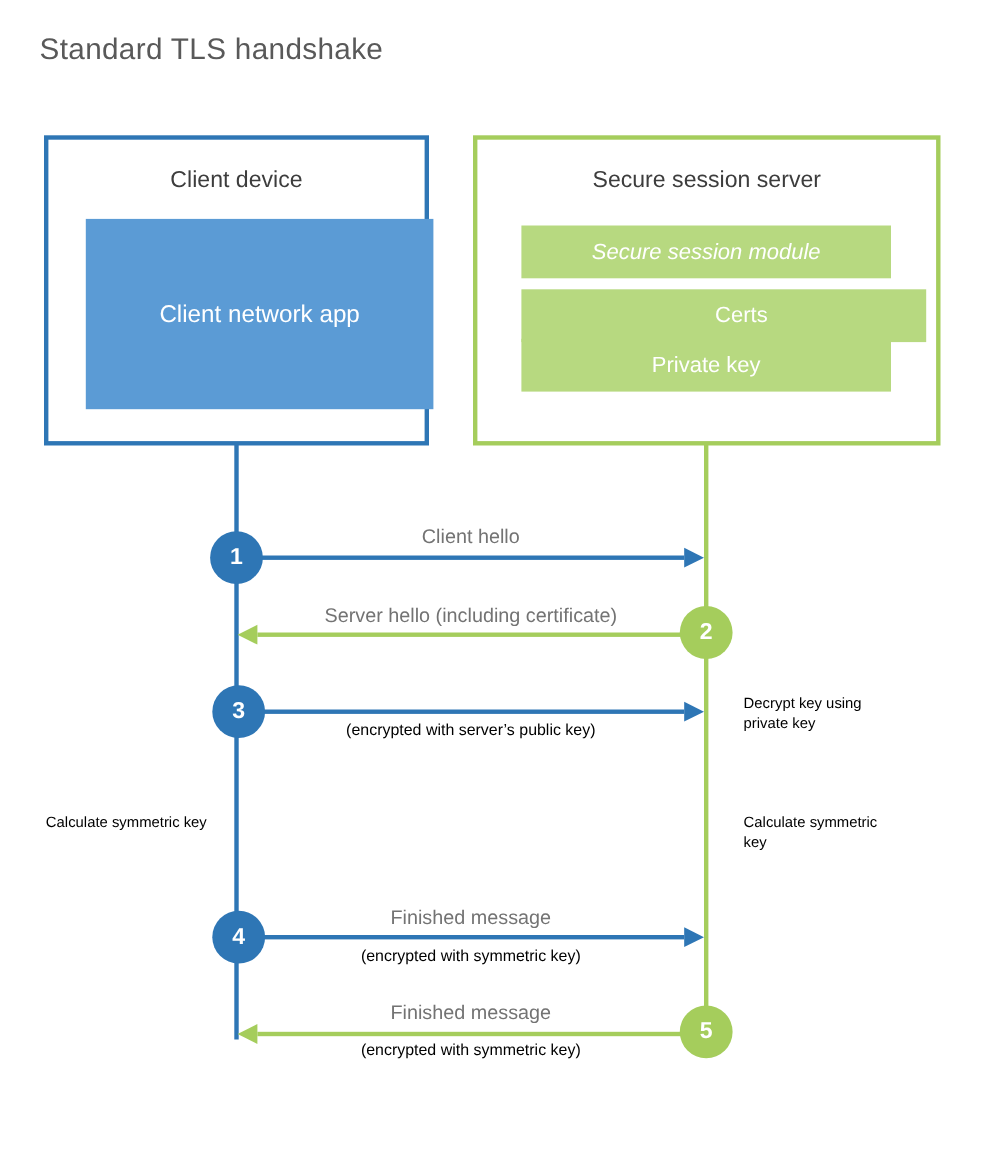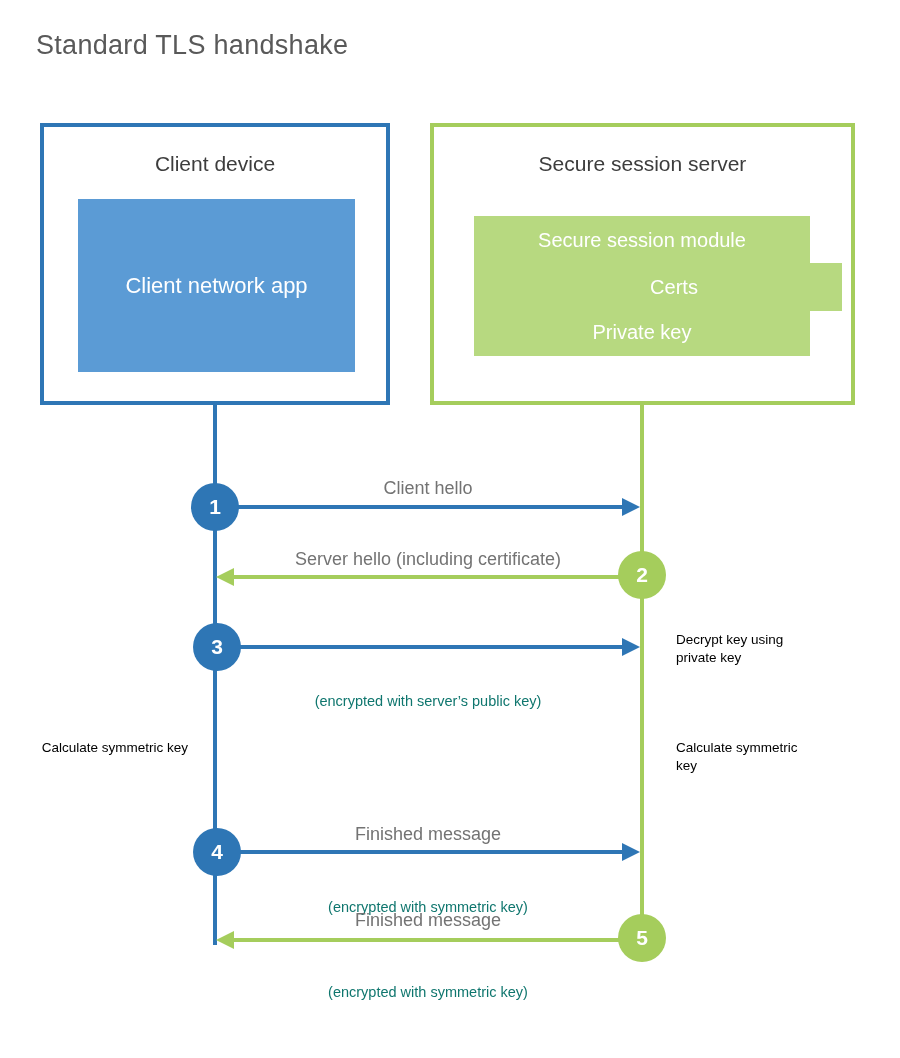--- a/index.html
+++ b/index.html
@@ -32,21 +32,21 @@
   .box-header {
     margin-top: 25px;
     text-align: center;
     font-size: 21px;
     font-weight: normal;
     color: #3d3d3d;
   }
   .client-app {
     position: absolute;
     left: 78px; top: 199px;
-    width: 277px; height: 173px;
+    width: 316px; height: 173px;
     background: #5b9bd5;
     display: flex; align-items: center; justify-content: center;
     color: #ffffff; font-size: 22px; line-height: 30px;
     text-align: center;
   }
   .client-app span { display: inline-block; width: 185px; }
   .server-bar {
     position: absolute;
     left: 474px;
     width: 336px; height: 48px;
@@ -79,22 +79,21 @@
     left: 218px; width: 420px;
     text-align: center;
     font-size: 18px;
     color: #737373;
   }
   .msg-sub {
     position: absolute;
     left: 218px; width: 420px;
     text-align: center;
     font-size: 14.5px;
-    color: #0f766e;
-    margin-top: 37px;
+    color: #000000;
   }
   .side-note {
     position: absolute;
     font-size: 13.5px;
     color: #000000;
     line-height: 17.5px;
   }
   .note-left  { left: 40px;  width: 148px; top: 739px; text-align: right; }
   .note-right { left: 676px; width: 140px; top: 739px; text-align: left; }
   .note-decrypt { left: 676px; width: 135px; top: 631px; text-align: left; }
@@ -109,21 +108,21 @@
   <div class="actor-box client-box">
     <div class="box-header">Client device</div>
   </div>
   <div class="client-app">
     <span>Client network app</span>
   </div>
 
   <div class="actor-box server-box">
     <div class="box-header">Secure session server</div>
   </div>
-  <div class="server-bar" style="top:216px;">
+  <div class="server-bar" style="top:205px;font-style:italic;">
     <span>Secure session module</span>
   </div>
   <div class="server-bar" style="top:263px;padding-left:32px;">
     <span>Certs</span>
   </div>
   <div class="server-bar" style="top:308px;">
     <span>Private key</span>
   </div>
 
   <div class="vline blue"></div>

